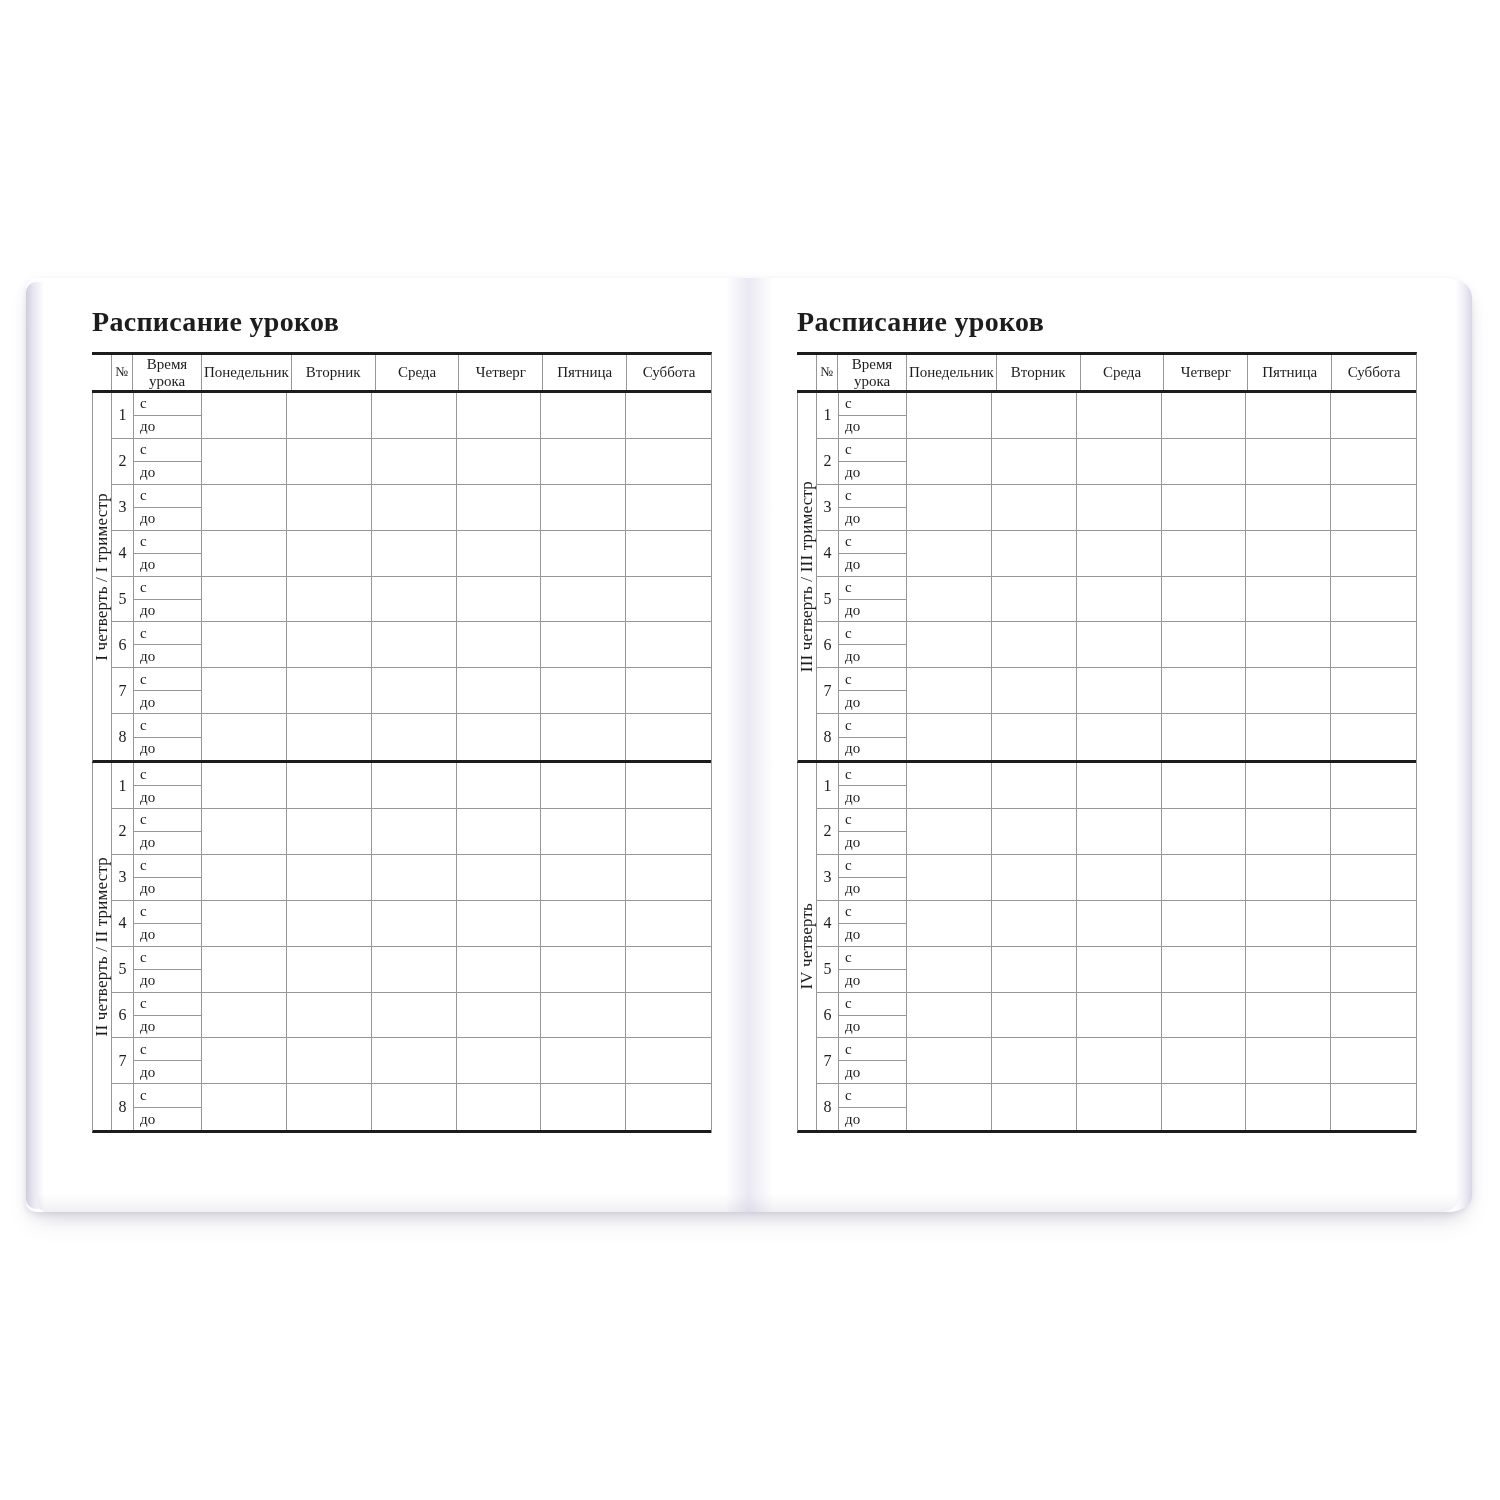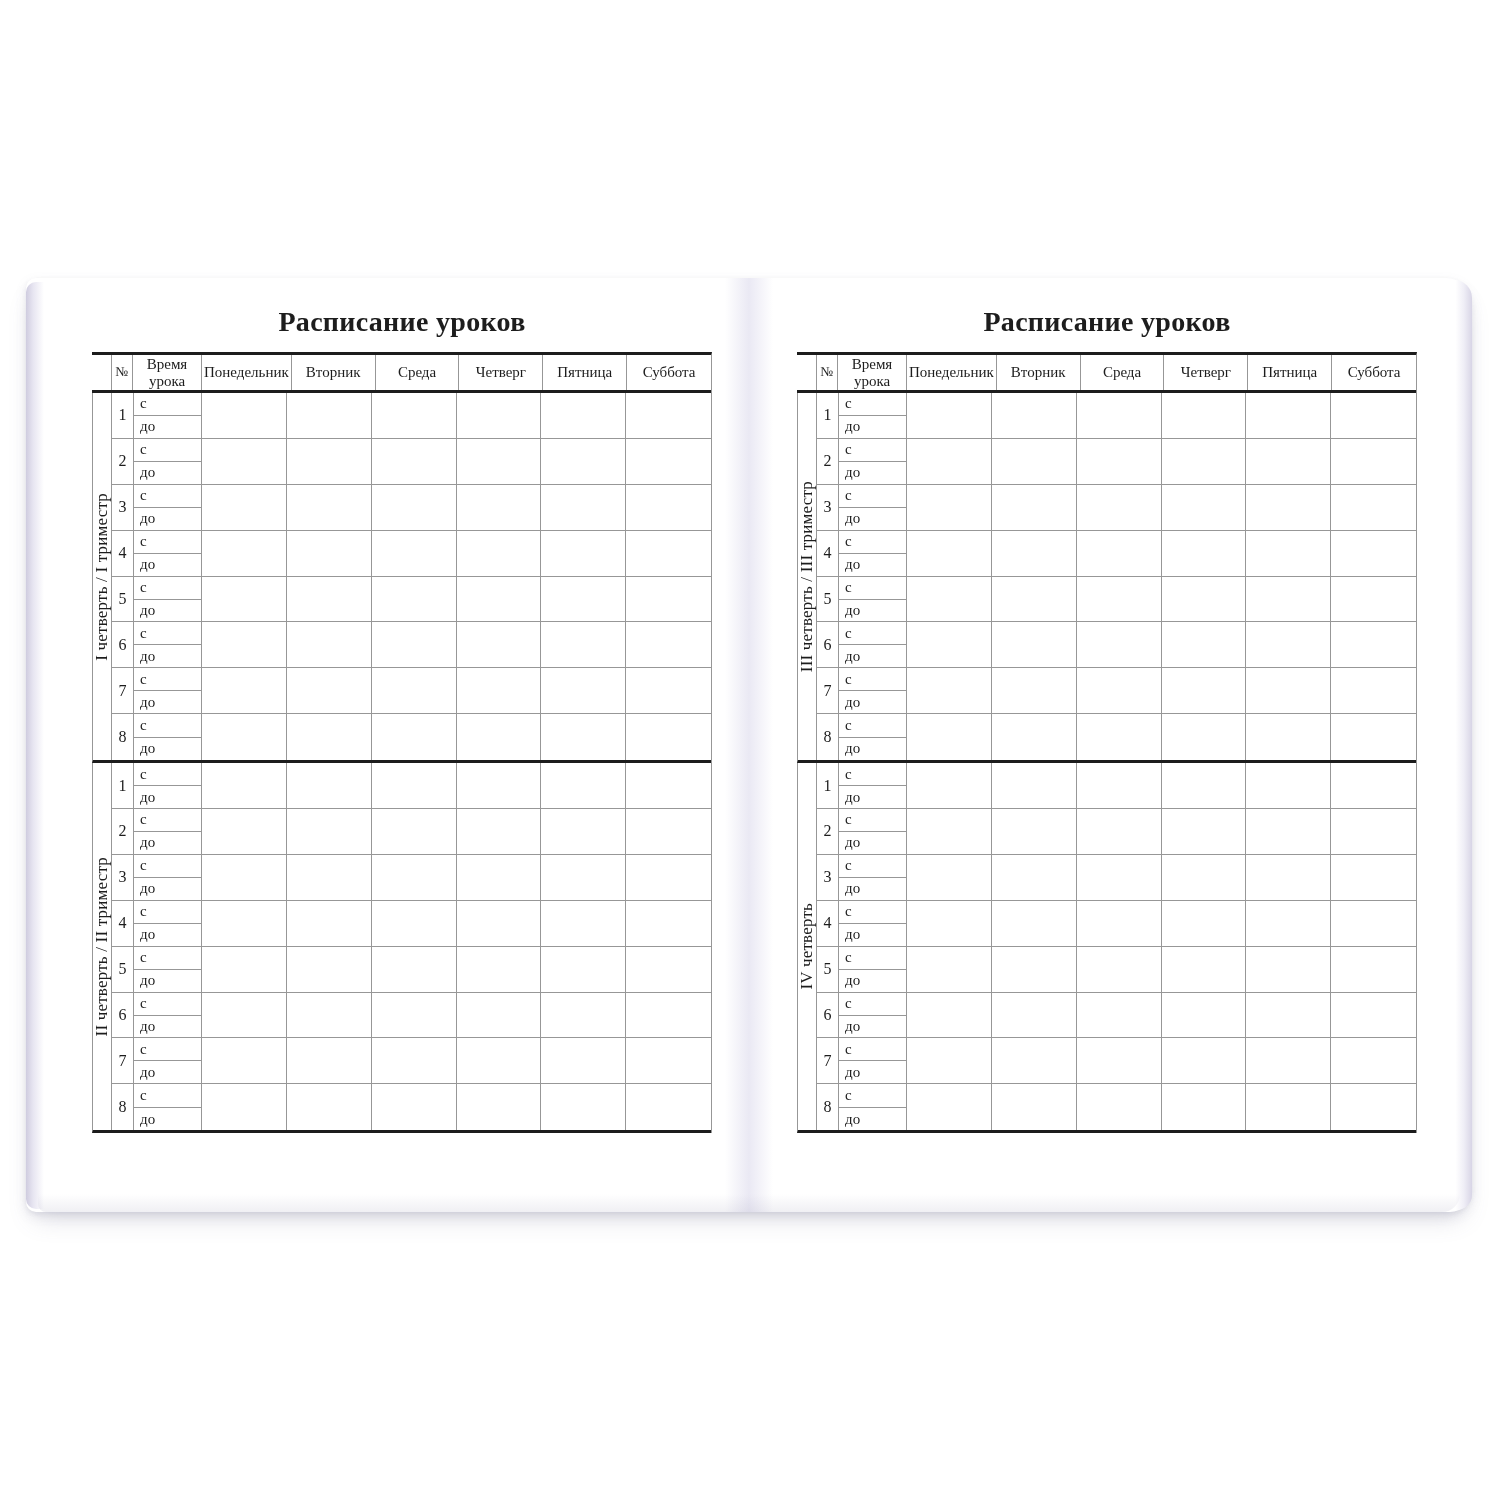--- a/index.html
+++ b/index.html
@@ -41,21 +41,21 @@
     position:absolute;left:12px;right:12px;bottom:0;height:18px;
     background:linear-gradient(180deg,rgba(255,255,255,0) 0%,rgba(148,146,174,.14) 100%);
     border-radius:0 0 18px 8px;
   }
 
   
   .sheet{position:absolute;top:302px;width:620px;}
   .sheet-left{left:92px;}
   .sheet-right{left:797px;}
   .sheet h1{
-    margin:4px 0 14px;text-align:center;
+    margin:4px 0 14px;
     font-size:28px;line-height:32px;font-weight:bold;color:#1d1d1d;
     letter-spacing:.3px;
   }
 
   .ptable{
     border-top:3px solid #1c1c1c;
     border-right:1px solid #979797;
     background:transparent;
   }
   

